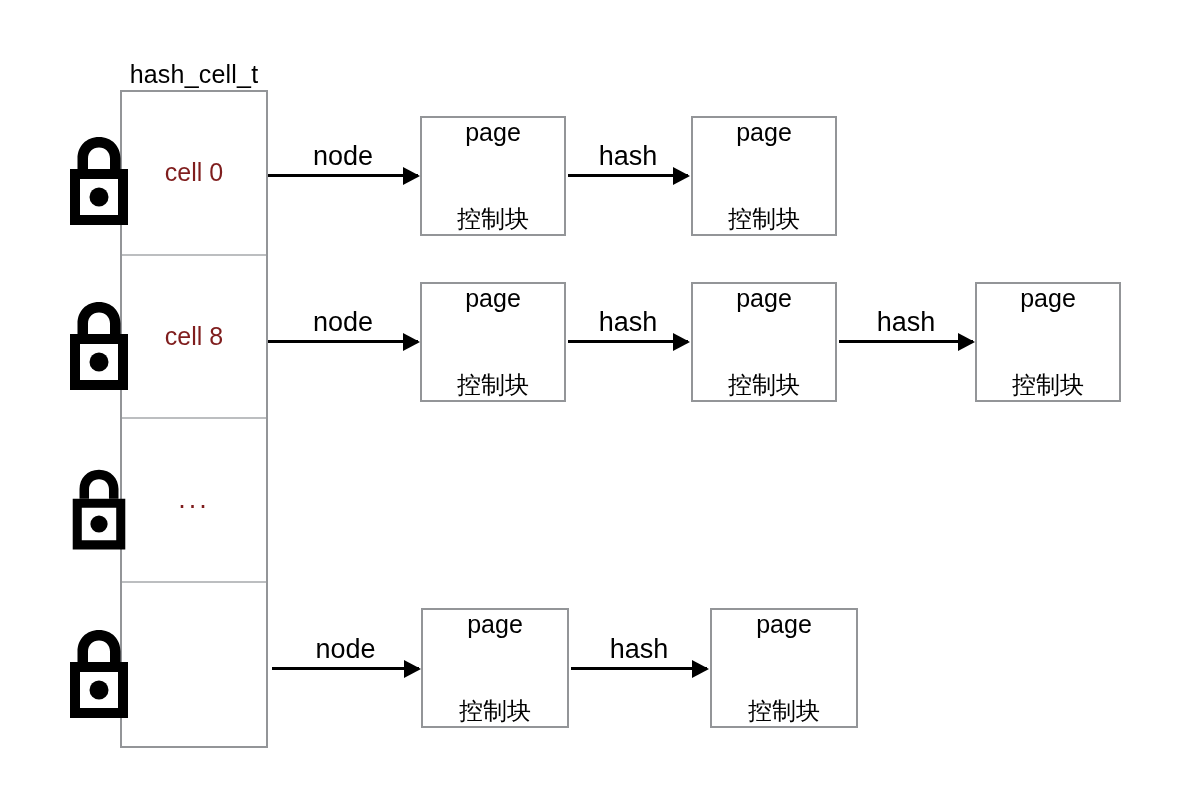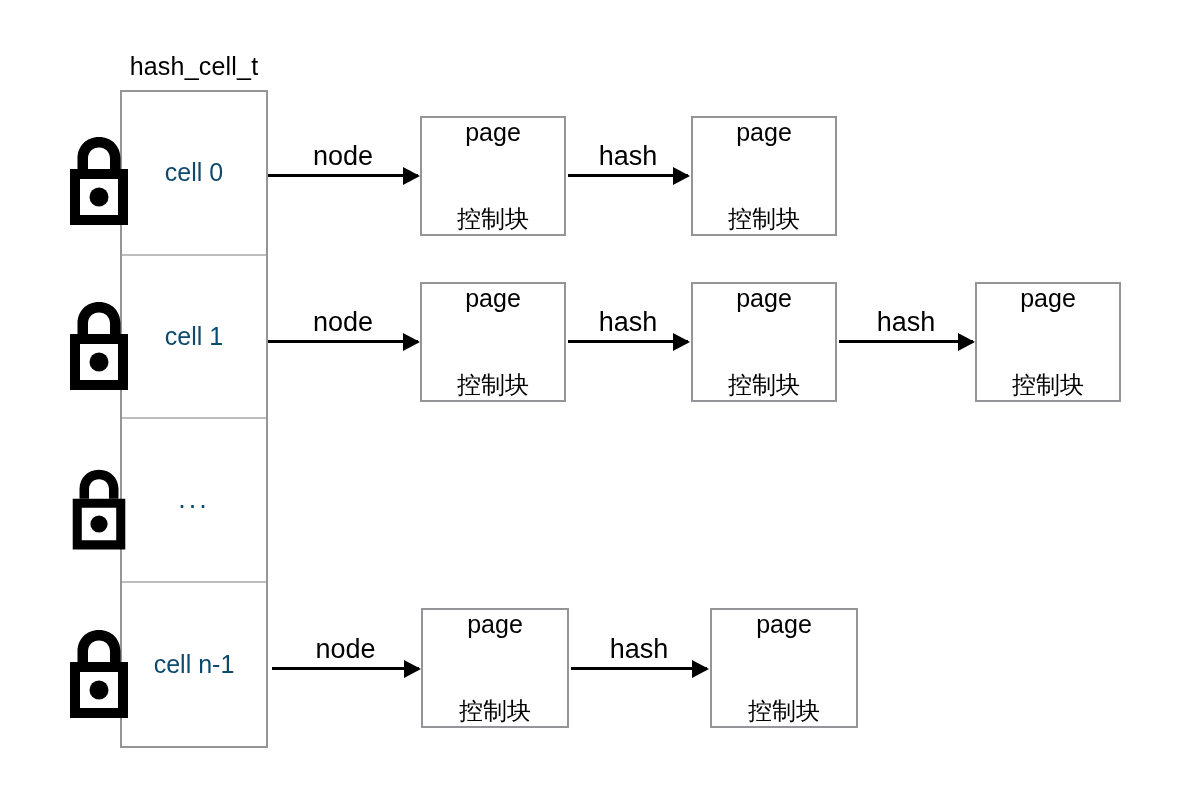--- a/index.html
+++ b/index.html
@@ -16,21 +16,21 @@
     width: 1196px;
     height: 798px;
     background: #ffffff;
     overflow: hidden;
   }
 
   
   #hash-title {
     position: absolute;
     left: 120px;
-    top: 52px;
+    top: 60px;
     width: 148px;
     text-align: center;
     font-size: 25px;
     color: #000000;
     letter-spacing: 0.2px;
     white-space: nowrap;
   }
   #cell-column {
     position: absolute;
     left: 120px;
@@ -46,21 +46,21 @@
     box-sizing: border-box;
     height: 163.5px;
     border-bottom: 2px solid #bcbec0;
     display: flex;
     align-items: center;
     justify-content: center;
   }
   .cell-row.last { border-bottom: none; }
   .cell-label {
     font-size: 25px;
-    color: #0c4a6e;
+    color: #7f1d1d;
     white-space: nowrap;
     position: relative;
     z-index: 3;
   }
   .cell-label.dots {
     letter-spacing: 3px;
     font-size: 27px;
   }
 
   
@@ -139,28 +139,25 @@
 
 <div id="canvas">
 
   <div id="hash-title">hash_cell_t</div>
 
   <div id="cell-column">
     <div class="cell-row">
       <span class="cell-label">cell 0</span>
     </div>
     <div class="cell-row">
-      <span class="cell-label">cell 1</span>
+      <span class="cell-label">cell 8</span>
     </div>
     <div class="cell-row">
       <span class="cell-label dots">...</span>
     </div>
-    <div class="cell-row last">
-      <span class="cell-label">cell n-1</span>
-    </div>
   </div>
 
   <span class="lock" style="left:66px; top:133px;">
     <svg width="66" height="96" viewBox="0 0 66 96">
       <path d="M33 4 C20 4 11.5 13.5 11.5 25.5 L11.5 36 L22 36 L22 25.5
                C22 19 26.8 14.5 33 14.5 C39.2 14.5 44 19 44 25.5 L44 36
                L54.5 36 L54.5 25.5 C54.5 13.5 46 4 33 4 Z" fill="#000000"></path>
       <path d="M4 36 L62 36 L62 92 L4 92 Z M14 46 L52 46 L52 82 L14 82 Z" fill="#000000" fill-rule="evenodd"></path>
       <circle cx="33" cy="64" r="9.5" fill="#000000"></circle>
     </svg>

